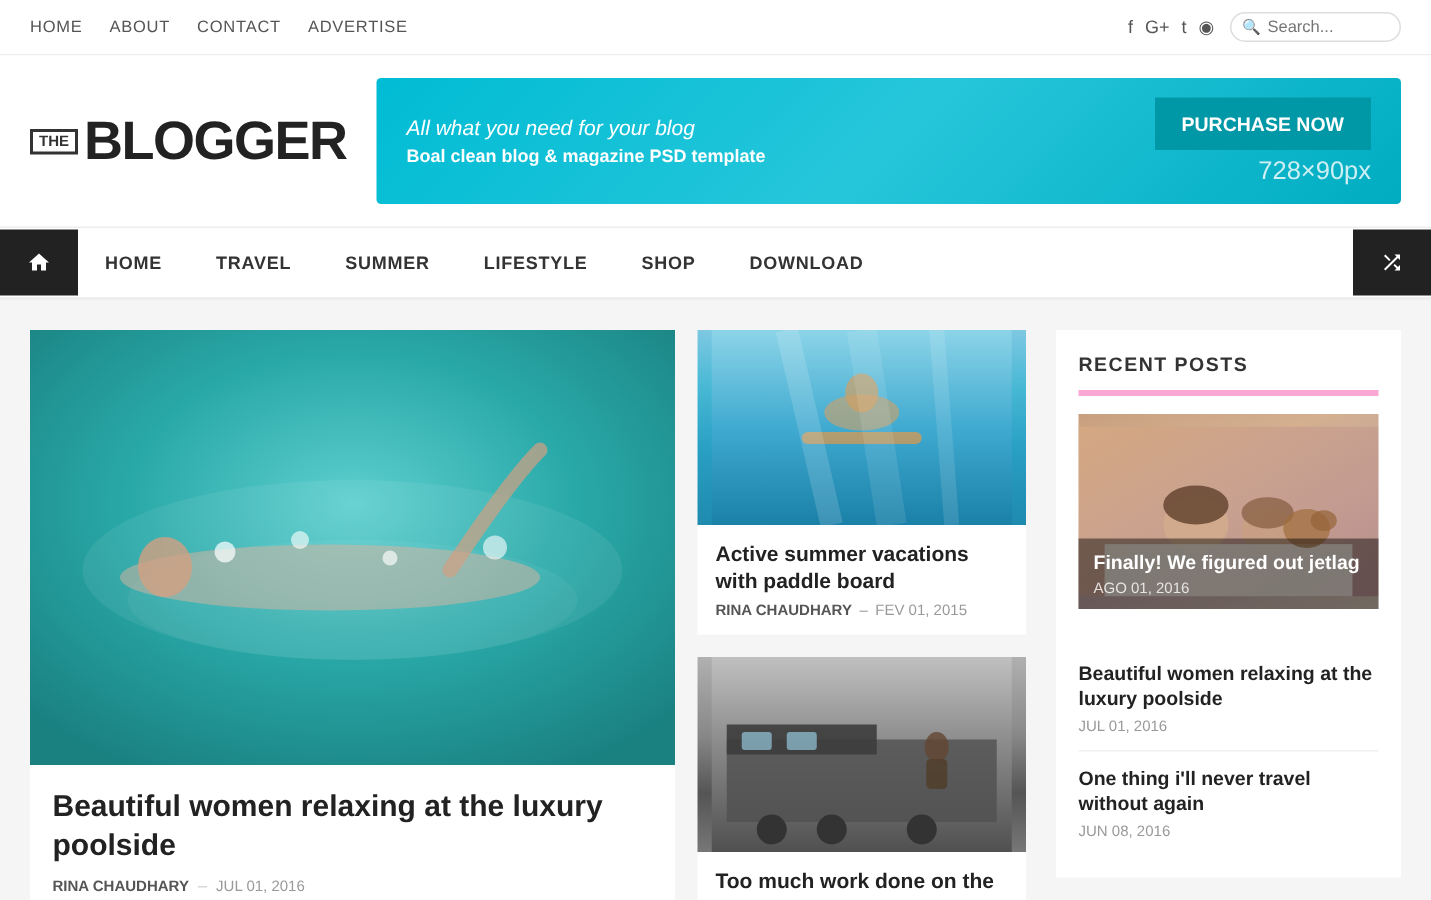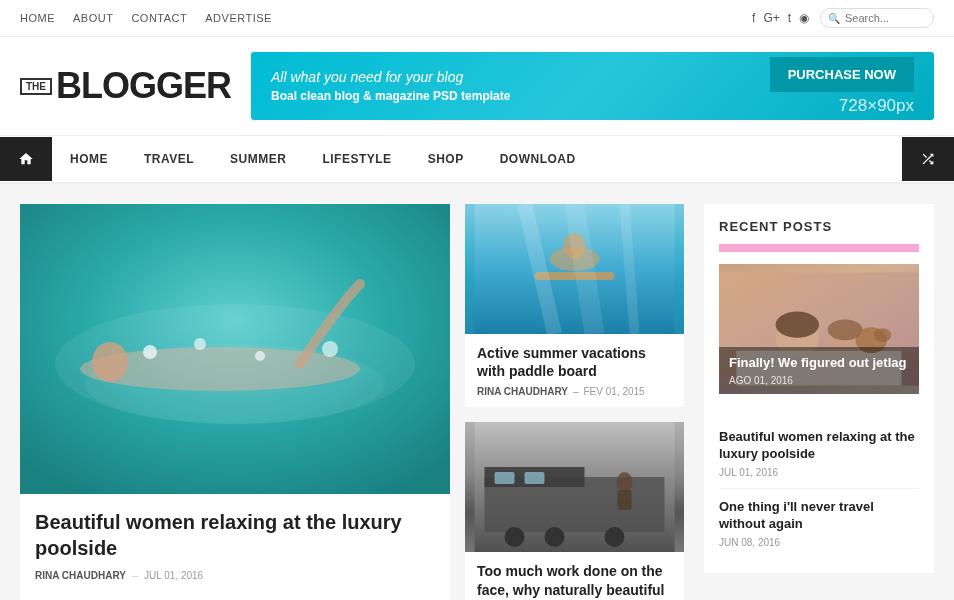--- a/index.html
+++ b/index.html
@@ -14,21 +14,21 @@
     .social-icon { font-size: 12px; color: #555; cursor: pointer; }
     .search-box { display: flex; align-items: center; border: 1px solid #ddd; padding: 3px 8px; border-radius: 12px; }
     .search-box input { border: none; outline: none; font-size: 11px; color: #999; width: 80px; }
     .search-icon-sm { font-size: 10px; color: #999; margin-right: 4px; }
 
     
     .logo-banner { background: #fff; padding: 15px 20px; display: flex; align-items: center; gap: 20px; border-bottom: 1px solid #eee; }
     .logo { display: flex; align-items: center; gap: 4px; min-width: 160px; text-align: right; }
     .logo-the { border: 2px solid #333; padding: 1px 4px; font-size: 10px; font-weight: bold; }
     .logo-text { font-size: 36px; font-weight: 900; color: #222; letter-spacing: -1px; }
-    .banner-ad { flex: 1; background: linear-gradient(135deg, #00bcd4, #26c6da, #00acc1); border-radius: 3px; padding: 8px 20px; display: flex; align-items: center; justify-content: space-between; height: 68px; }
+    .banner-ad { flex: 1; background: linear-gradient(135deg, #00bcd4, #26c6da, #00acc1); border-radius: 3px; padding: 8px 20px; display: flex; align-items: center; justify-content: space-between; height: 84px; }
     .banner-left .tagline { font-size: 14px; color: #fff; font-style: italic; margin-bottom: 4px; }
     .banner-left .subtitle { font-size: 12px; color: #fff; font-weight: bold; }
     .banner-btn { background: #0097a7; color: #fff; padding: 10px 18px; font-size: 13px; font-weight: bold; text-transform: uppercase; border: none; cursor: pointer; white-space: nowrap; }
     .banner-size { font-size: 17px; color: rgba(255,255,255,0.8); text-align: right; margin-top: 4px; }
 
     
     .main-nav { background: #fff; border-bottom: 2px solid #eee; display: flex; align-items: center; justify-content: space-between; padding: 0 0; }
     .main-nav-left { display: flex; align-items: center; }
     .home-btn { background: #222; padding: 14px 18px; display: flex; align-items: center; justify-content: center; }
     .home-btn svg { width: 16px; height: 16px; fill: #fff; }
@@ -53,21 +53,21 @@
     .secondary-card { background: #fff; }
     .secondary-img { width: 100%; height: 130px; background: #aaa; overflow: hidden; position: relative; }
     .secondary-body { padding: 10px 12px; }
     .secondary-title { font-size: 14px; font-weight: bold; color: #222; line-height: 1.3; margin-bottom: 6px; }
     .secondary-meta { font-size: 10px; color: #999; display: flex; gap: 5px; align-items: center; }
     .secondary-meta .author { color: #555; font-weight: bold; text-transform: uppercase; }
 
     
     .sidebar { width: 230px; flex-shrink: 0; }
     .sidebar-section { background: #fff; padding: 15px; }
-    .sidebar-title { font-size: 13px; font-weight: bold; text-transform: uppercase; letter-spacing: 1px; color: #333; padding-bottom: 10px; border-bottom: 8px solid #f9a8d4; margin-bottom: 12px; }
+    .sidebar-title { font-size: 13px; font-weight: bold; text-transform: uppercase; letter-spacing: 1px; color: #333; padding-bottom: 10px; border-bottom: 4px solid #f9a8d4; margin-bottom: 12px; }
     .recent-post-featured { position: relative; margin-bottom: 25px; }
     .recent-post-featured-img { width: 100%; height: 130px; background: #888; display: block; overflow: hidden; }
     .recent-post-overlay { position: absolute; bottom: 0; left: 0; right: 0; background: rgba(0,0,0,0.45); padding: 8px 10px; }
     .recent-post-overlay-title { color: #fff; font-size: 13px; font-weight: bold; line-height: 1.3; }
     .recent-post-overlay-date { color: rgba(255,255,255,0.8); font-size: 10px; margin-top: 3px; }
     .recent-post-item { padding: 10px 0; border-bottom: 1px solid #f0f0f0; }
     .recent-post-item:last-child { border-bottom: none; }
     .recent-post-title { font-size: 13px; font-weight: bold; color: #222; line-height: 1.3; margin-bottom: 4px; }
     .recent-post-date { font-size: 10px; color: #999; text-transform: uppercase; }
 

